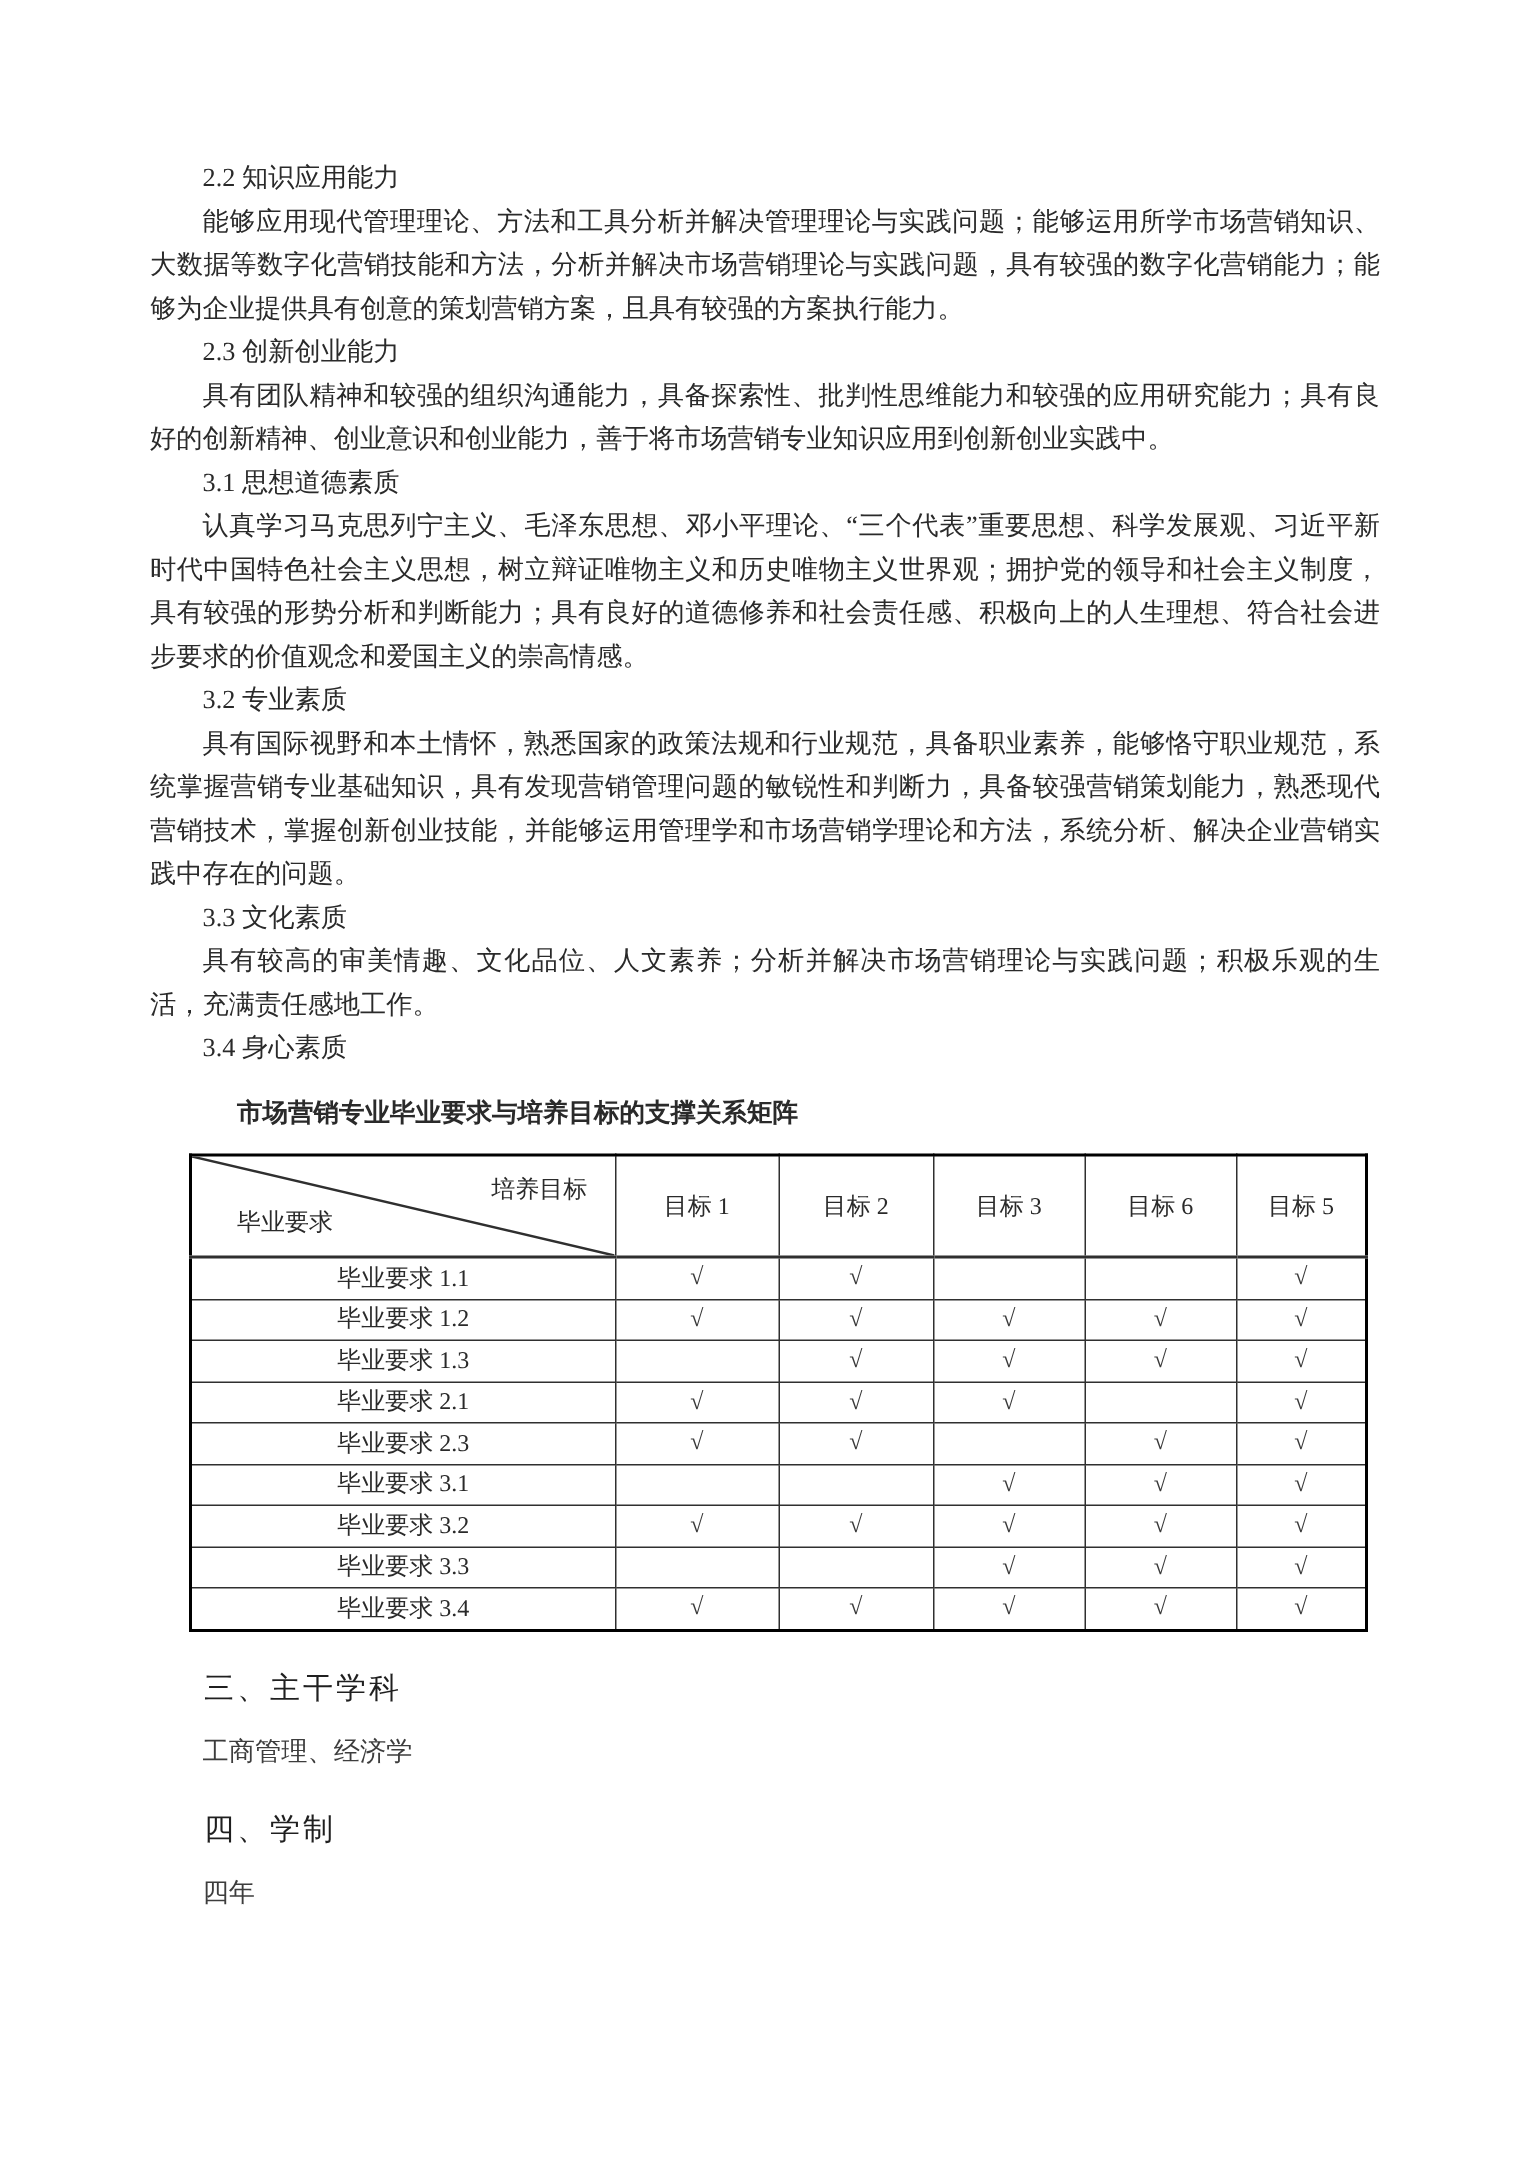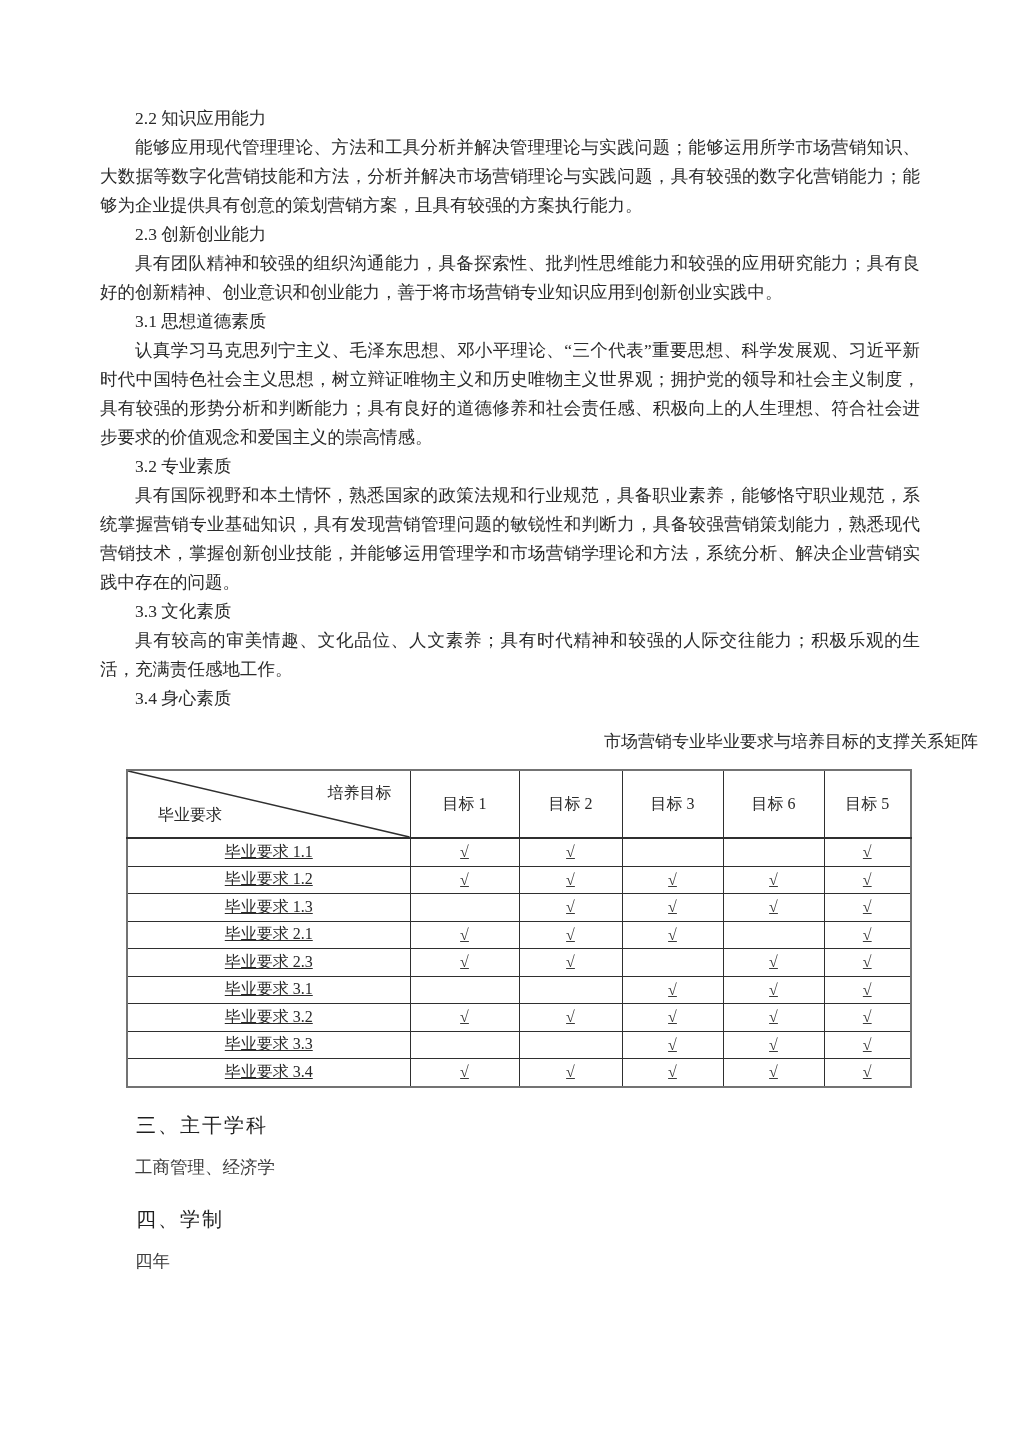--- a/index.html
+++ b/index.html
@@ -15,32 +15,32 @@
   .content{position:absolute;left:100px;top:104px;width:820px;}
   .para,.sub,.numhead{margin:0;font-size:17.5px;line-height:29px;color:#2a2a2a;}
   .para{text-align:justify;text-indent:2em;}
   .sub{text-indent:2em;}
   .numhead{
     text-indent:2em;font-weight:bold;font-size:17px;
     font-family:"Liberation Sans","DejaVu Sans",sans-serif;color:#222;
   }
   .table-title{
     margin-top:14px;line-height:29px;font-size:17px;color:#2a2a2a;
-    text-align:right;transform:translateX(58px);
+    text-align:left;transform:translateX(58px);font-weight:bold;
   }
   table.matrix{
     border-collapse:collapse;table-layout:fixed;width:784px;
-    margin:13px 0 0 26px;border:2px solid #737373;
+    margin:13px 0 0 26px;border:2px solid #000000;
   }
   .matrix th,.matrix td{
     border:1px solid #2f2f2f;text-align:center;vertical-align:middle;
     font-weight:normal;padding:0;font-size:16px;color:#2a2a2a;
   }
   .matrix thead th{height:66px;border-bottom-width:2px;}
-  .matrix tbody td{height:26.5px;text-decoration:underline;}
+  .matrix tbody td{height:26.5px;}
   td.mk{font-size:16px;color:#3a3a3a;}
   th.corner{position:relative;}
   th.corner svg{position:absolute;left:0;top:0;width:100%;height:100%;display:block;}
   .c-top{position:absolute;top:12px;right:18px;font-size:16px;}
   .c-bot{position:absolute;bottom:11px;left:30px;font-size:16px;}
   .h-big{
     margin:24px 0 0 36px;
     font-family:"Liberation Sans","DejaVu Sans",sans-serif;
     font-weight:normal;font-size:20px;letter-spacing:2px;color:#1f1f1f;
   }
@@ -54,21 +54,21 @@
 
     <p class="sub">2.2 知识应用能力</p>
     <p class="para">能够应用现代管理理论、方法和工具分析并解决管理理论与实践问题；能够运用所学市场营销知识、大数据等数字化营销技能和方法，分析并解决市场营销理论与实践问题，具有较强的数字化营销能力；能够为企业提供具有创意的策划营销方案，且具有较强的方案执行能力。</p>
     <p class="sub">2.3 创新创业能力</p>
     <p class="para">具有团队精神和较强的组织沟通能力，具备探索性、批判性思维能力和较强的应用研究能力；具有良好的创新精神、创业意识和创业能力，善于将市场营销专业知识应用到创新创业实践中。</p>
     <p class="sub">3.1 思想道德素质</p>
     <p class="para">认真学习马克思列宁主义、毛泽东思想、邓小平理论、“三个代表”重要思想、科学发展观、习近平新时代中国特色社会主义思想，树立辩证唯物主义和历史唯物主义世界观；拥护党的领导和社会主义制度，具有较强的形势分析和判断能力；具有良好的道德修养和社会责任感、积极向上的人生理想、符合社会进步要求的价值观念和爱国主义的崇高情感。</p>
     <p class="sub">3.2 专业素质</p>
     <p class="para">具有国际视野和本土情怀，熟悉国家的政策法规和行业规范，具备职业素养，能够恪守职业规范，系统掌握营销专业基础知识，具有发现营销管理问题的敏锐性和判断力，具备较强营销策划能力，熟悉现代营销技术，掌握创新创业技能，并能够运用管理学和市场营销学理论和方法，系统分析、解决企业营销实践中存在的问题。</p>
     <p class="sub">3.3 文化素质</p>
-    <p class="para">具有较高的审美情趣、文化品位、人文素养；具有时代精神和较强的人际交往能力；积极乐观的生活，充满责任感地工作。</p>
+    <p class="para">具有较高的审美情趣、文化品位、人文素养；分析并解决市场营销理论与实践问题；积极乐观的生活，充满责任感地工作。</p>
     <p class="sub">3.4 身心素质</p>
 
     <div class="table-title">市场营销专业毕业要求与培养目标的支撑关系矩阵</div>
 
     <table class="matrix">
       <colgroup>
         <col style="width:283px">
           <col style="width:109px">
           <col style="width:103px">
         <col style="width:101px">

